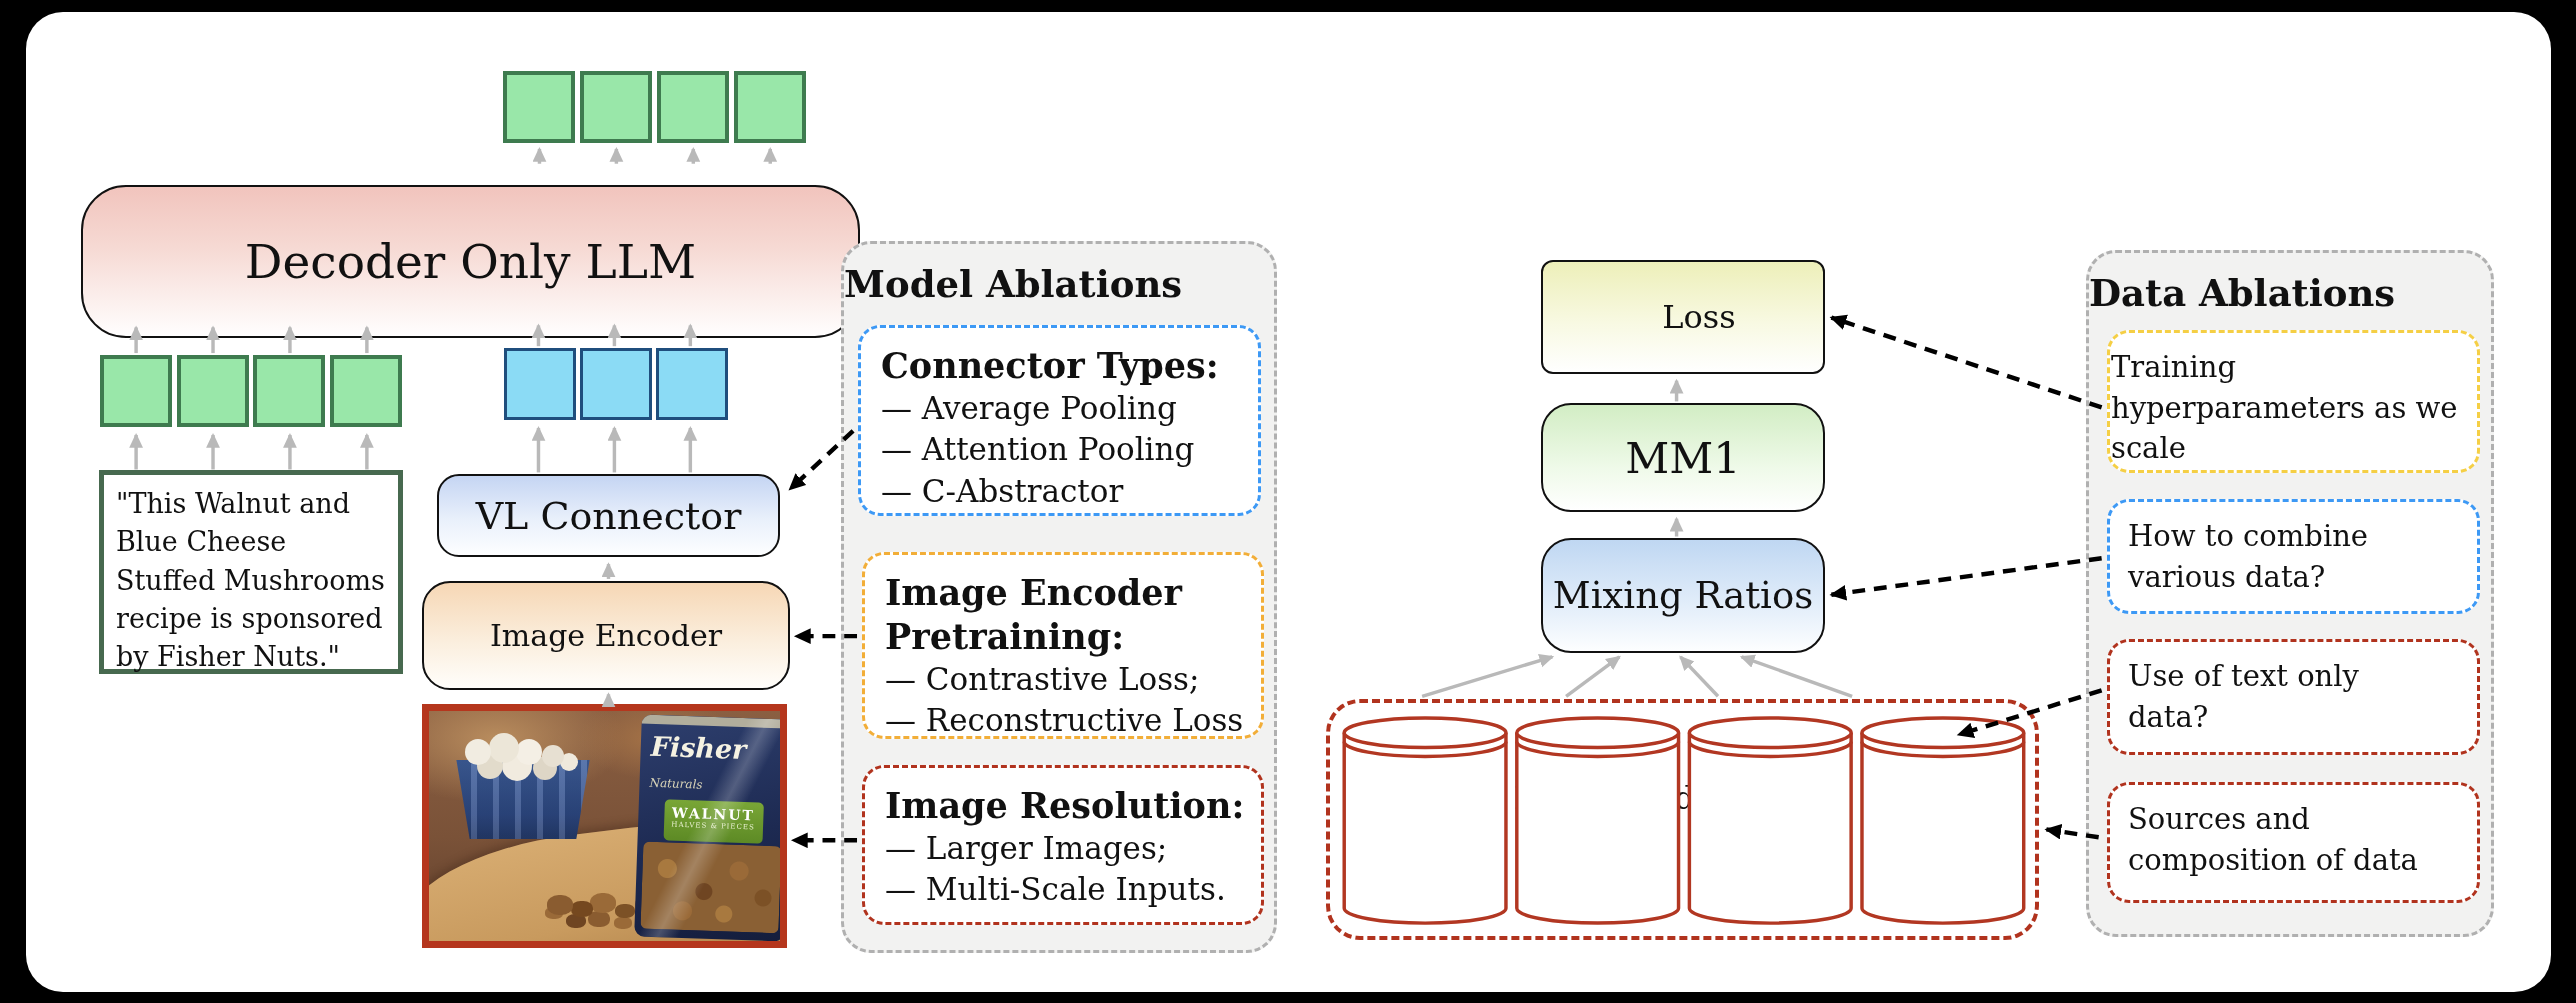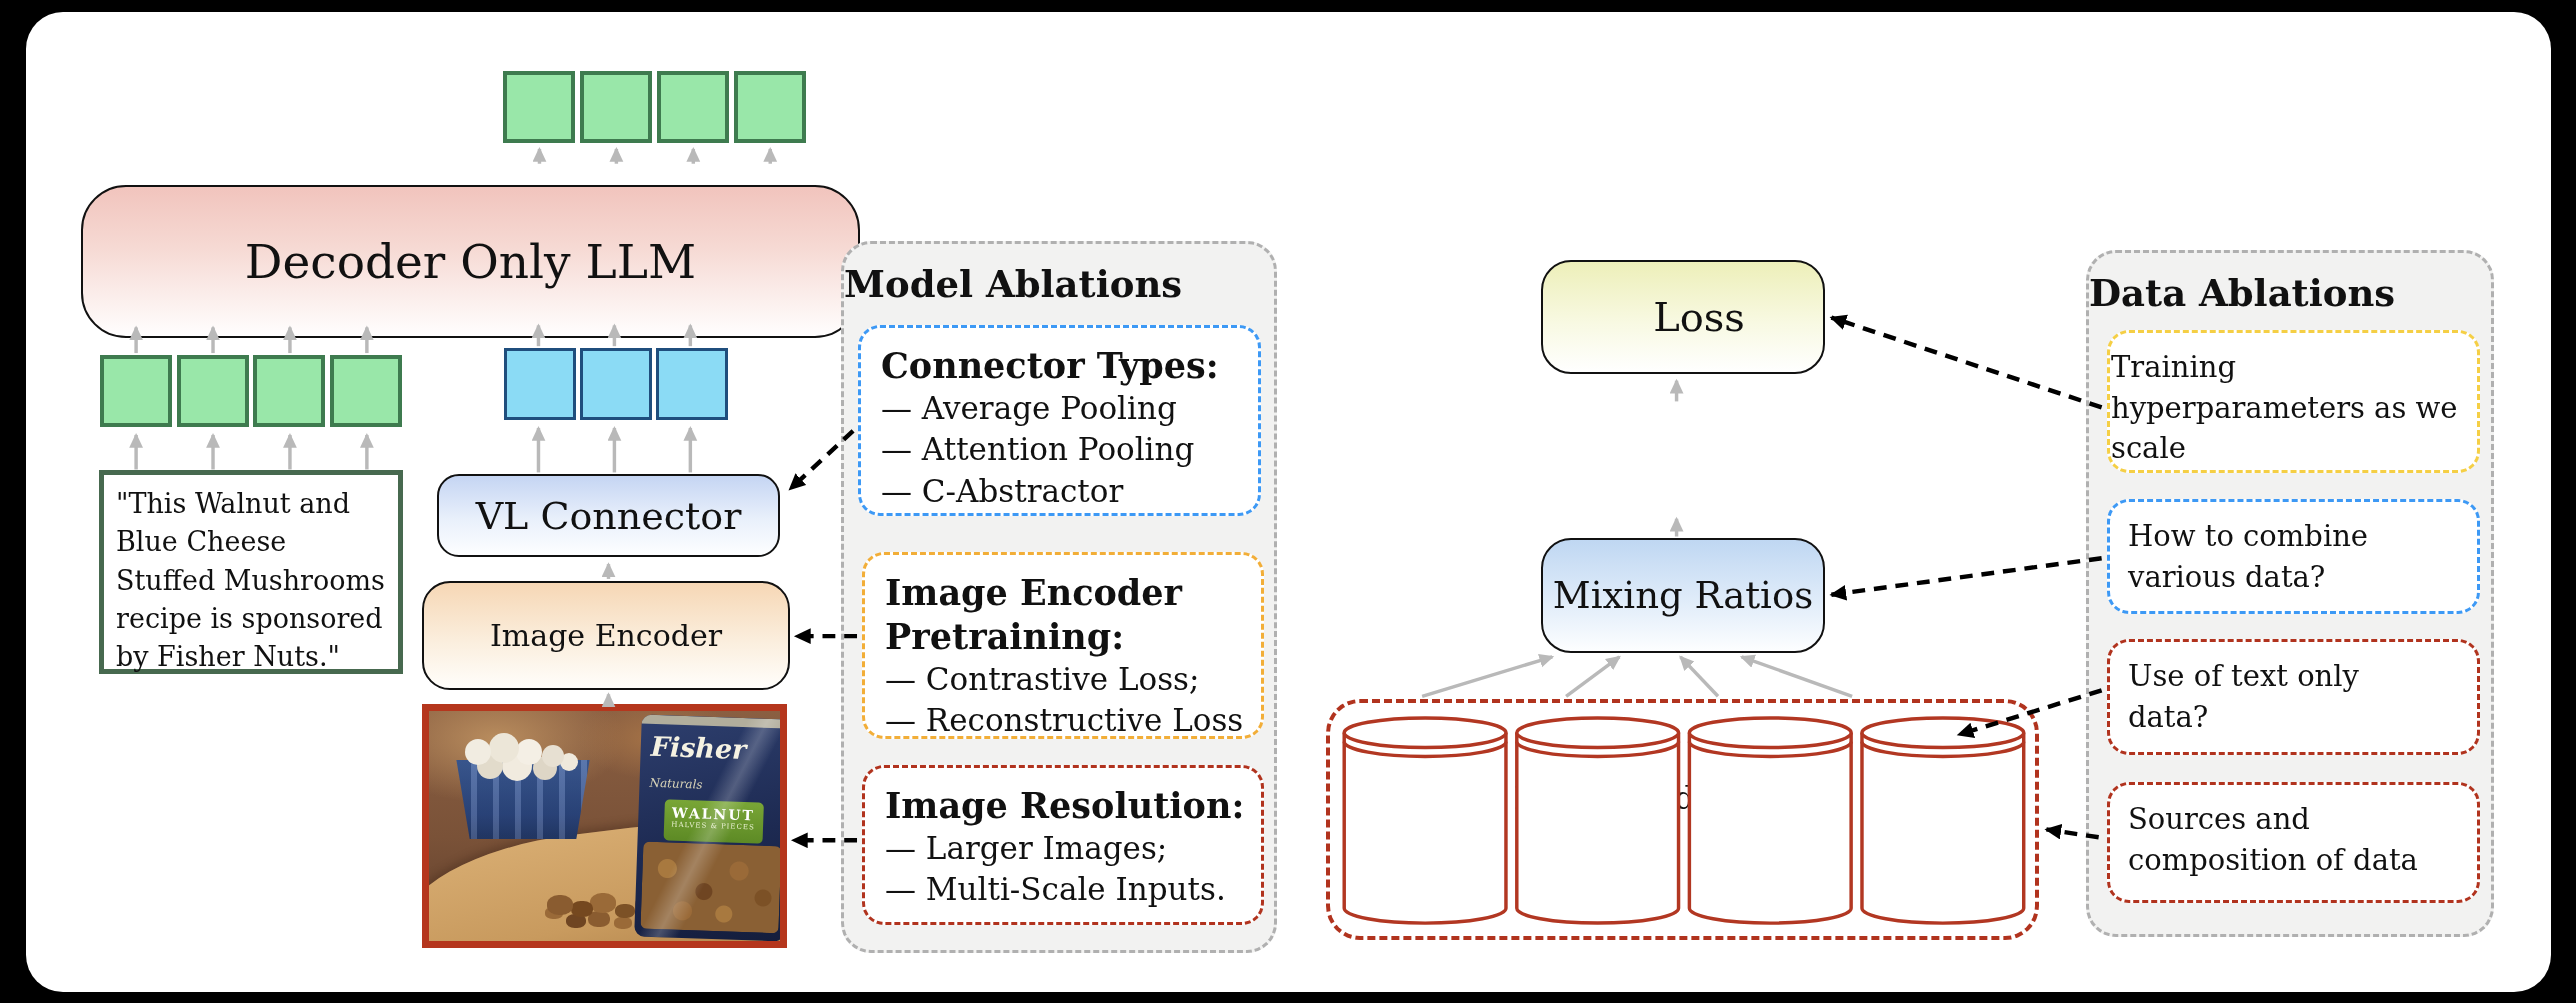--- a/index.html
+++ b/index.html
@@ -13,21 +13,21 @@
   .tok{position:absolute;width:72px;height:72px;box-sizing:border-box;}
   .tok.green{background:#99e7a9;border:4px solid #3e7b4f;}
   .tok.blue{background:#8bdbf5;border:3.5px solid #1f4e7d;}
 
   
   .gbox{position:absolute;box-sizing:border-box;border:2.5px solid #111;display:flex;
         align-items:center;justify-content:center;text-align:center;}
   .decoder{border-radius:45px;background:linear-gradient(180deg,#f1c4bd 0%,#f6d9d3 40%,#fffefe 100%);font-size:47px;}
   .vlconn{border-radius:22px;background:linear-gradient(180deg,#c5d5f3 0%,#e9f0fb 55%,#fdfeff 100%);font-size:38px;}
   .imgenc{border-radius:28px;background:linear-gradient(180deg,#f6d7b5 0%,#fbeedd 55%,#fffefb 100%);font-size:30px;}
-  .lossbox{border-radius:30px;background:linear-gradient(180deg,#edefb9 0%,#f8f9e2 55%,#ffffff 100%);font-size:40px;padding-left:32px;}
+  .lossbox{border-radius:12px;background:linear-gradient(180deg,#edefb9 0%,#f8f9e2 55%,#ffffff 100%);font-size:32px;padding-left:32px;}
   .mm1box{border-radius:30px;background:linear-gradient(180deg,#d2edc4 0%,#effae9 60%,#ffffff 100%);font-size:43px;}
   .mixbox{border-radius:30px;background:linear-gradient(180deg,#bfd7f2 0%,#e3eefa 60%,#fdfeff 100%);font-size:37px;}
 
   
   .quote{position:absolute;left:99px;top:470px;width:304px;height:204px;box-sizing:border-box;
          border:5px solid #47694f;background:#fff;padding:10px 12px;font-size:27px;line-height:1.42;}
 
   
   .panel{position:absolute;box-sizing:border-box;background:#f2f2f1;border:3px dashed #b0b0b0;border-radius:30px;}
   .panel-title{position:absolute;left:0;right:0;text-align:left;font-weight:bold;font-size:37px;}
@@ -162,20 +162,23 @@
     <div class="abox red" style="left:18px;top:521px;width:402px;height:160px;">
       <div class="hd">Image Resolution:</div>
       <div class="it">— Larger Images;</div>
       <div class="it">— Multi-Scale Inputs.</div>
     </div>
   </div>
 
   <div class="gbox lossbox" style="left:1541px;top:260px;width:284px;height:114px;">
     <span>Loss</span>
   </div>
+  <div class="gbox mm1box" style="left:1541px;top:403px;width:284px;height:109px;">
+    <span>MM1</span>
+  </div>
   <div class="gbox mixbox" style="left:1541px;top:538px;width:284px;height:115px;">
     <span>Mixing Ratios</span>
   </div>
 
   <div class="cylgroup"></div>
   <div class="cyl-label" style="left:1341px;top:779px;width:168px;">Image + Text Data</div>
   <div class="cyl-label" style="left:1514px;top:779px;width:168px;">Interleaved Data</div>
   <div class="cyl-label" style="left:1686px;top:779px;width:168px;">Synthetic Data</div>
   <div class="cyl-label" style="left:1889px;top:759px;width:108px;">Text Only Data</div>
 

